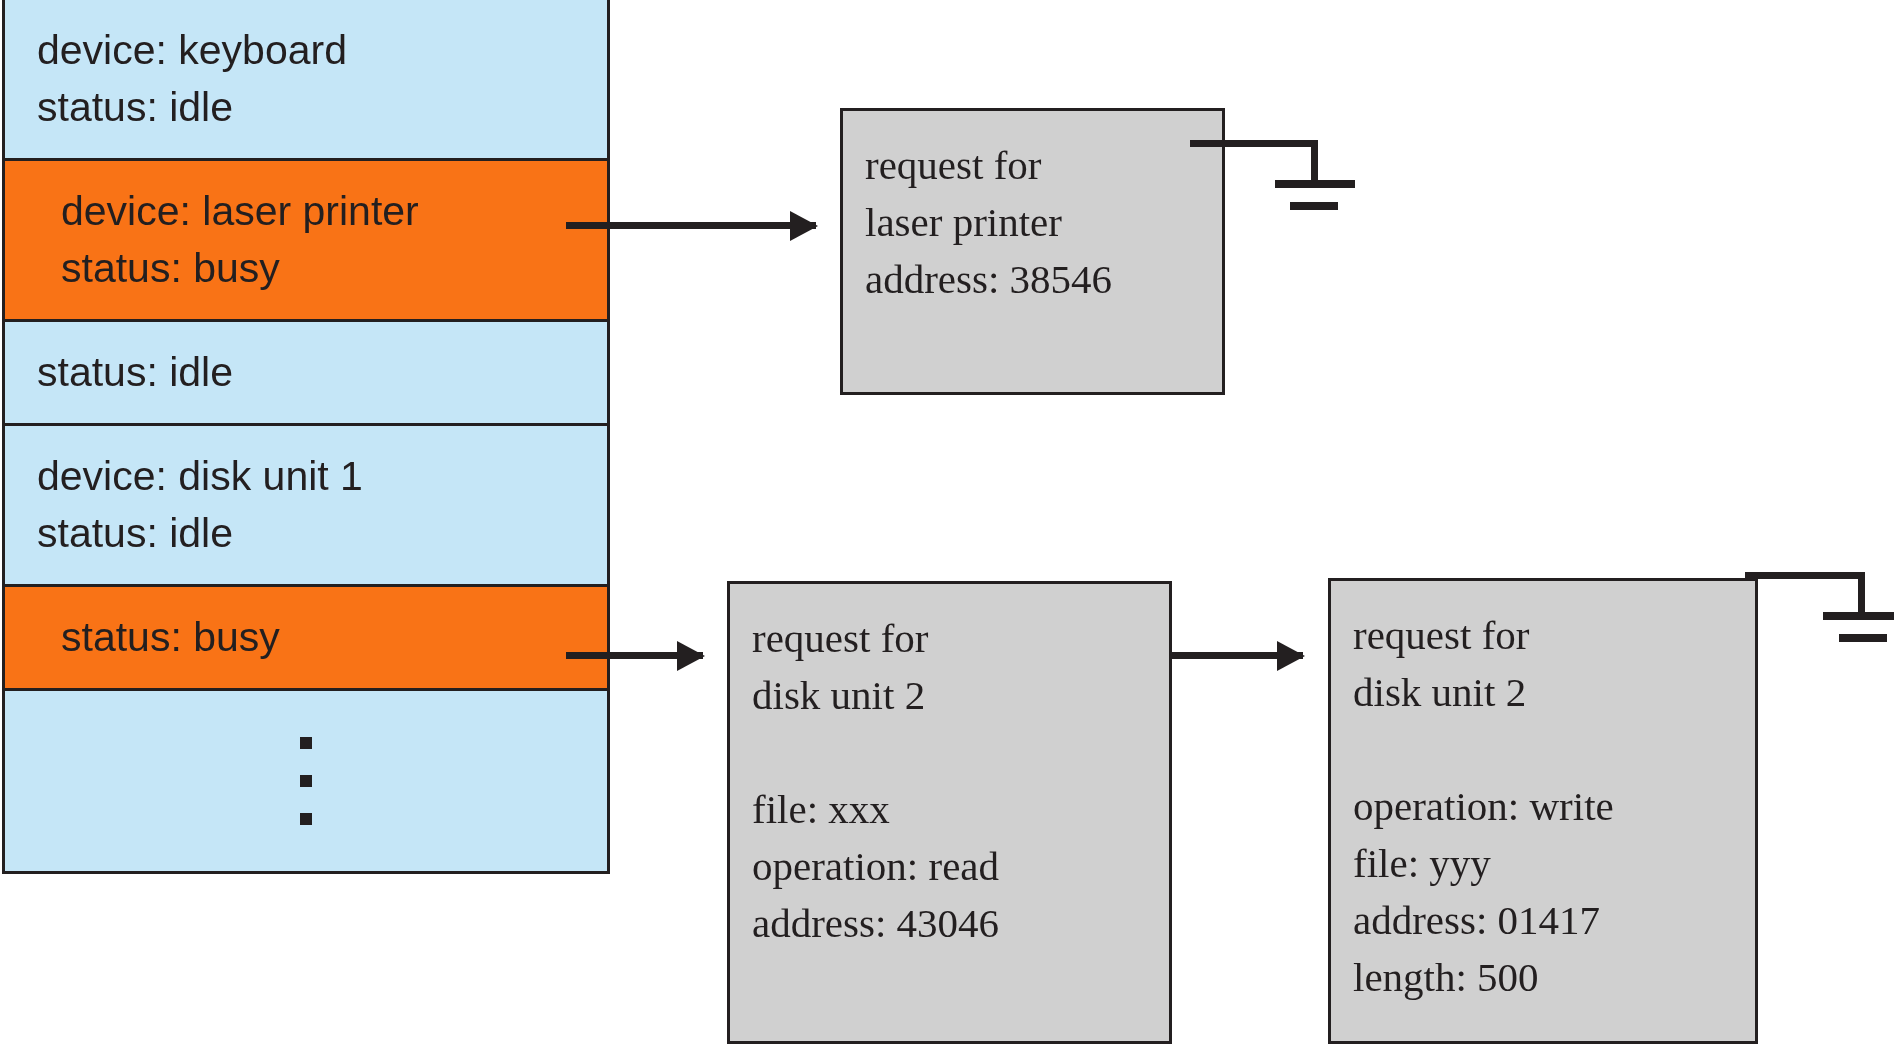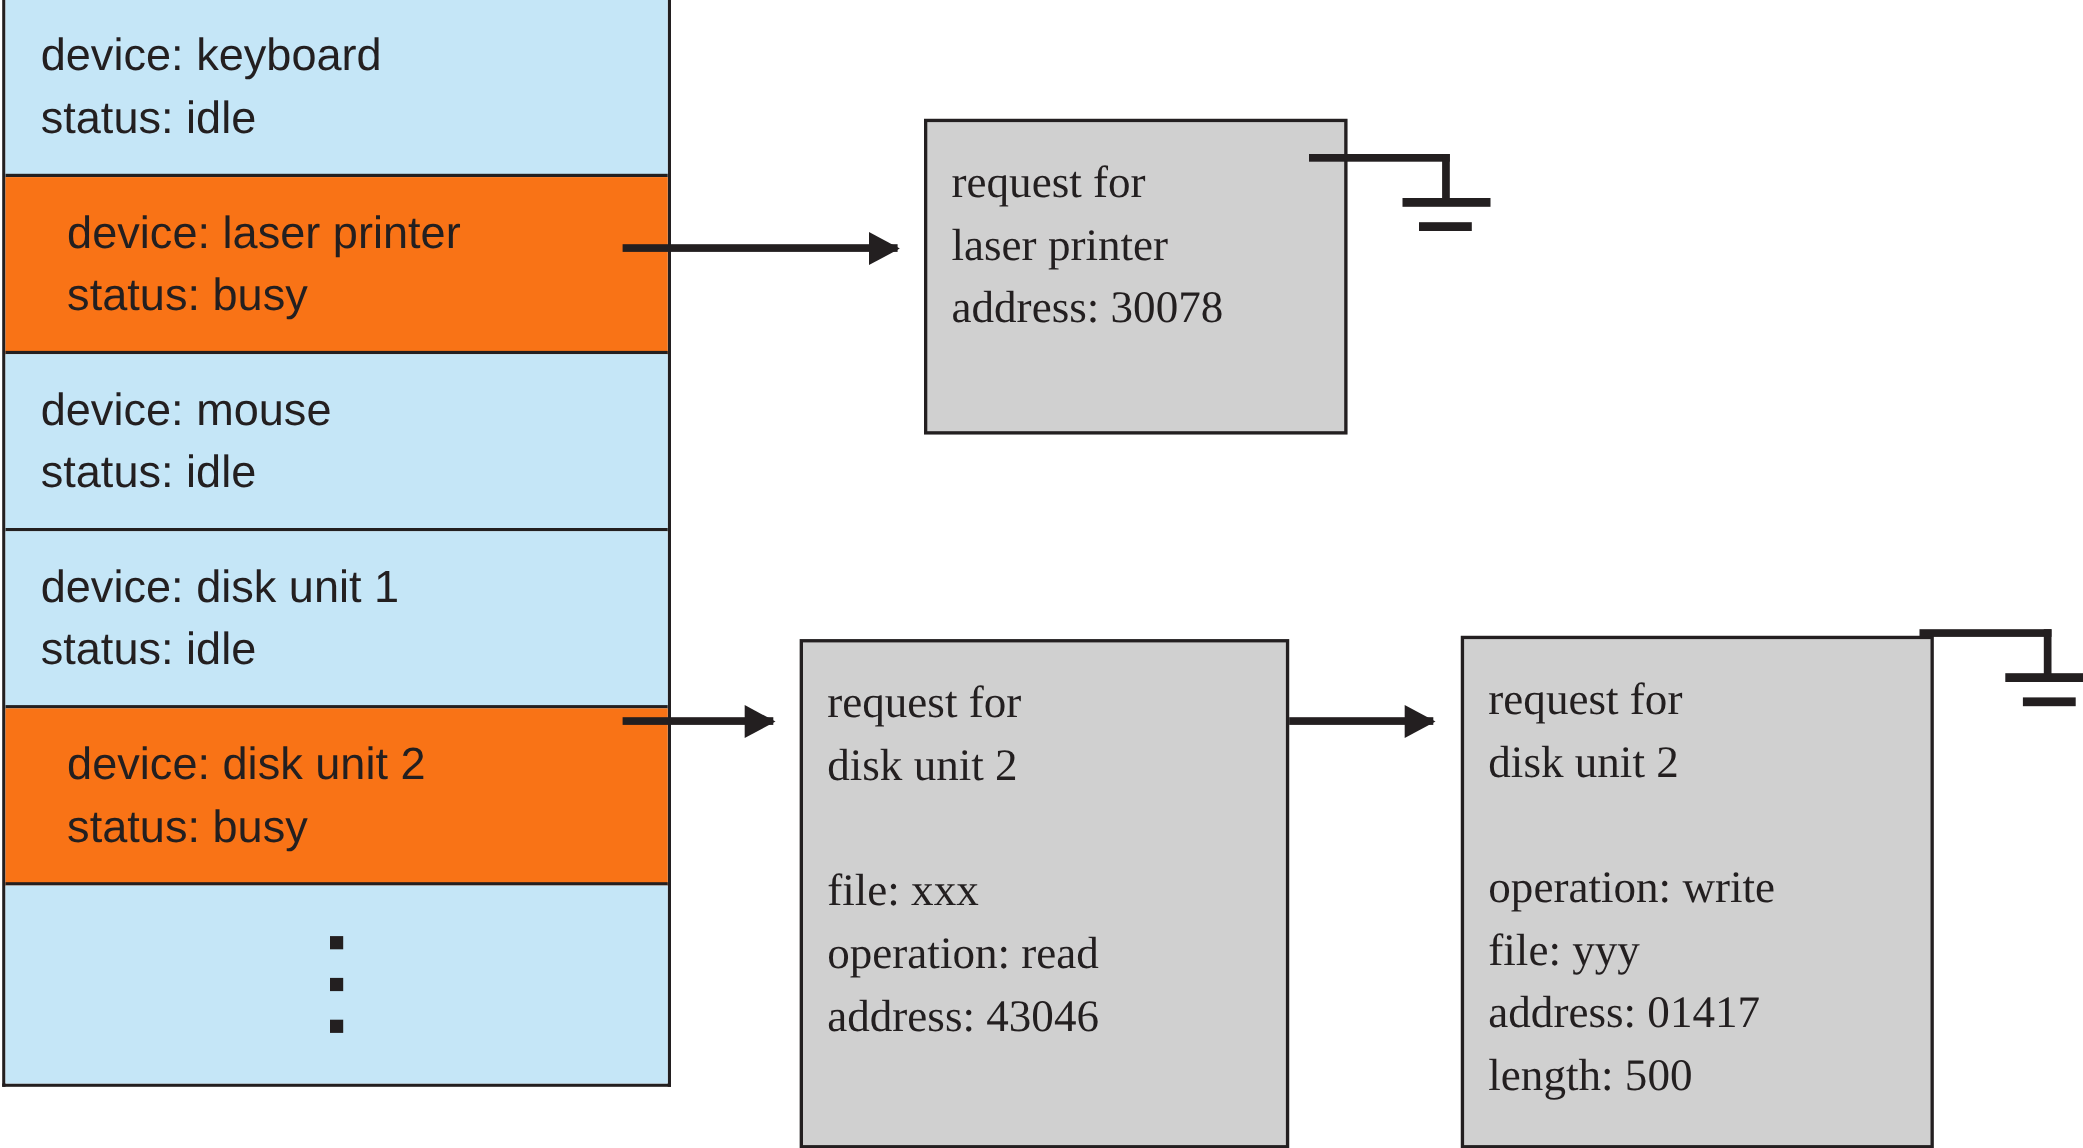--- a/index.html
+++ b/index.html
@@ -178,52 +178,50 @@
       <div class="device-line">device: keyboard</div>
       <div class="device-line">status: idle</div>
     </div>
 
     <div class="device-row busy">
       <div class="device-line">device: laser printer</div>
       <div class="device-line">status: busy</div>
     </div>
 
     <div class="device-row idle">
-      <div class="device-line">device: mouse</div>
       <div class="device-line">status: idle</div>
     </div>
 
     <div class="device-row idle">
       <div class="device-line">device: disk unit 1</div>
       <div class="device-line">status: idle</div>
     </div>
 
     <div class="device-row busy">
-      <div class="device-line">device: disk unit 2</div>
       <div class="device-line">status: busy</div>
     </div>
 
     <div class="device-row more dots-cell">
       <div class="dots">
         <span></span>
           <span></span>
           <span></span>
       </div>
     </div>
 
   </div>
 
   <div class="arrow" id="arrow-printer"></div>
   <div class="arrow" id="arrow-disk-1"></div>
   <div class="arrow" id="arrow-disk-2"></div>
 
   <div class="request-box" id="req-printer">
     <div class="req-line">request for</div>
     <div class="req-line">laser printer</div>
-    <div class="req-line">address: 30078</div>
+    <div class="req-line">address: 38546</div>
   </div>
 
   <div class="request-box" id="req-disk-a">
     <div class="req-line">request for</div>
     <div class="req-line">disk unit 2</div>
     <div class="req-line spacer"></div>
     <div class="req-line">file: xxx</div>
     <div class="req-line">operation: read</div>
     <div class="req-line">address: 43046</div>
   </div>

